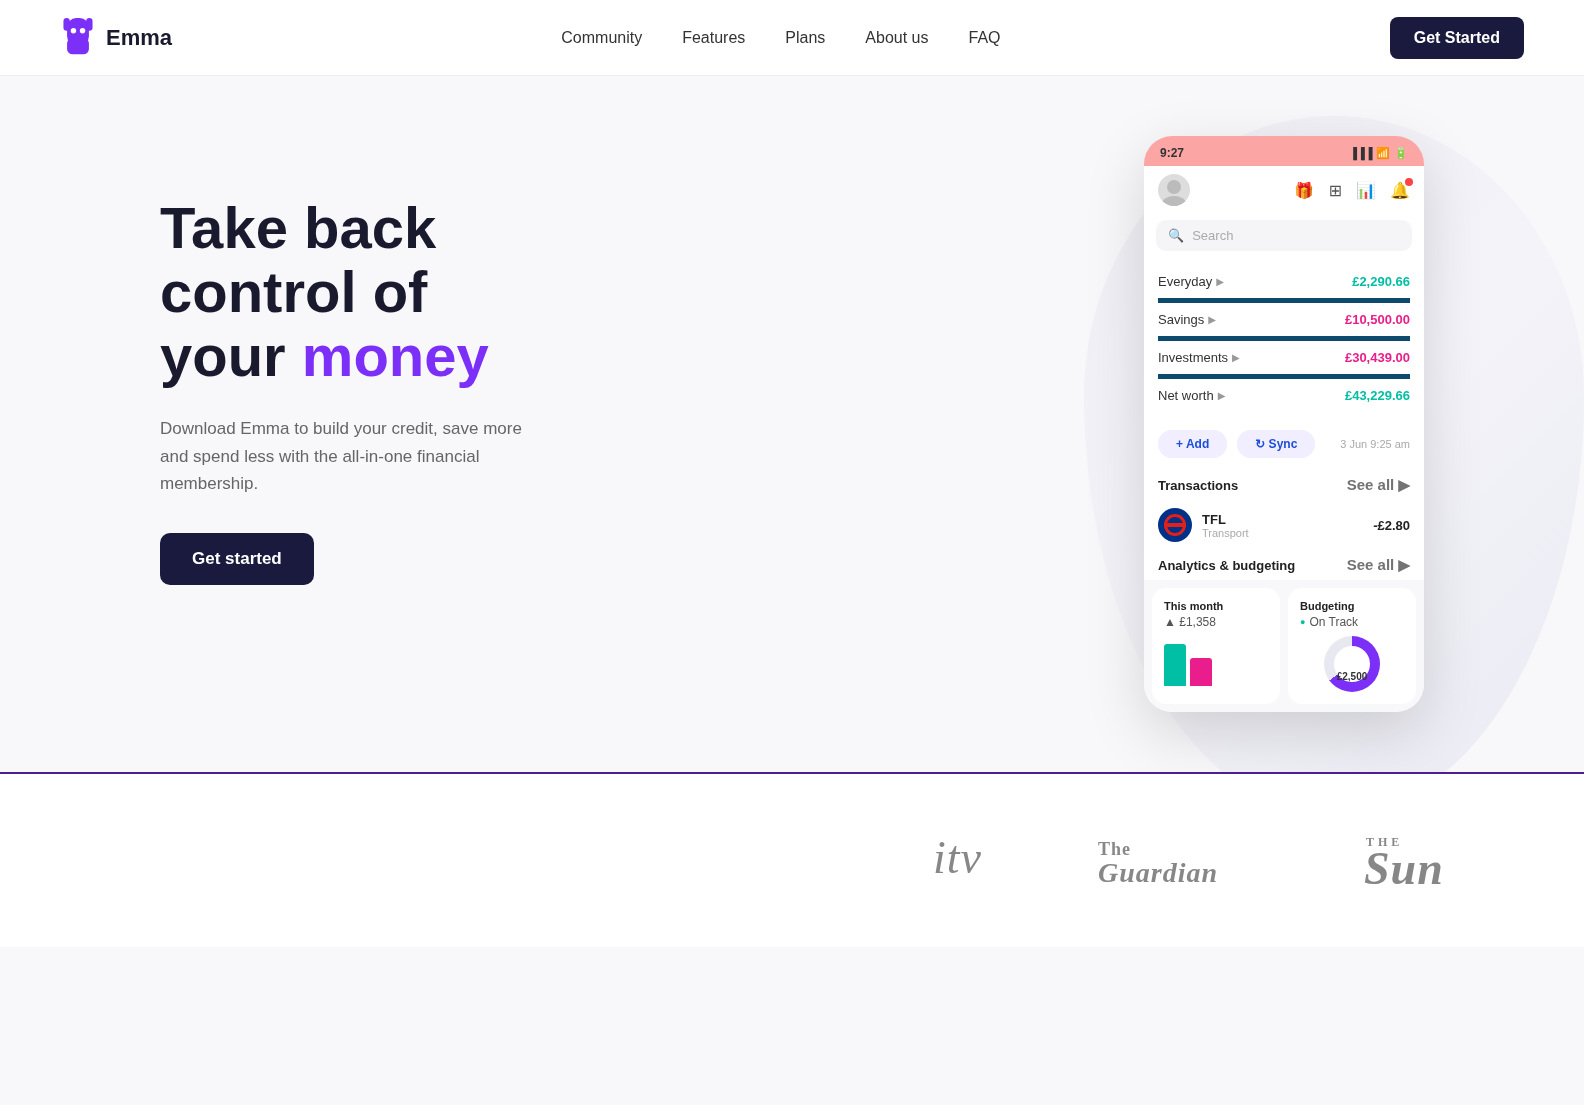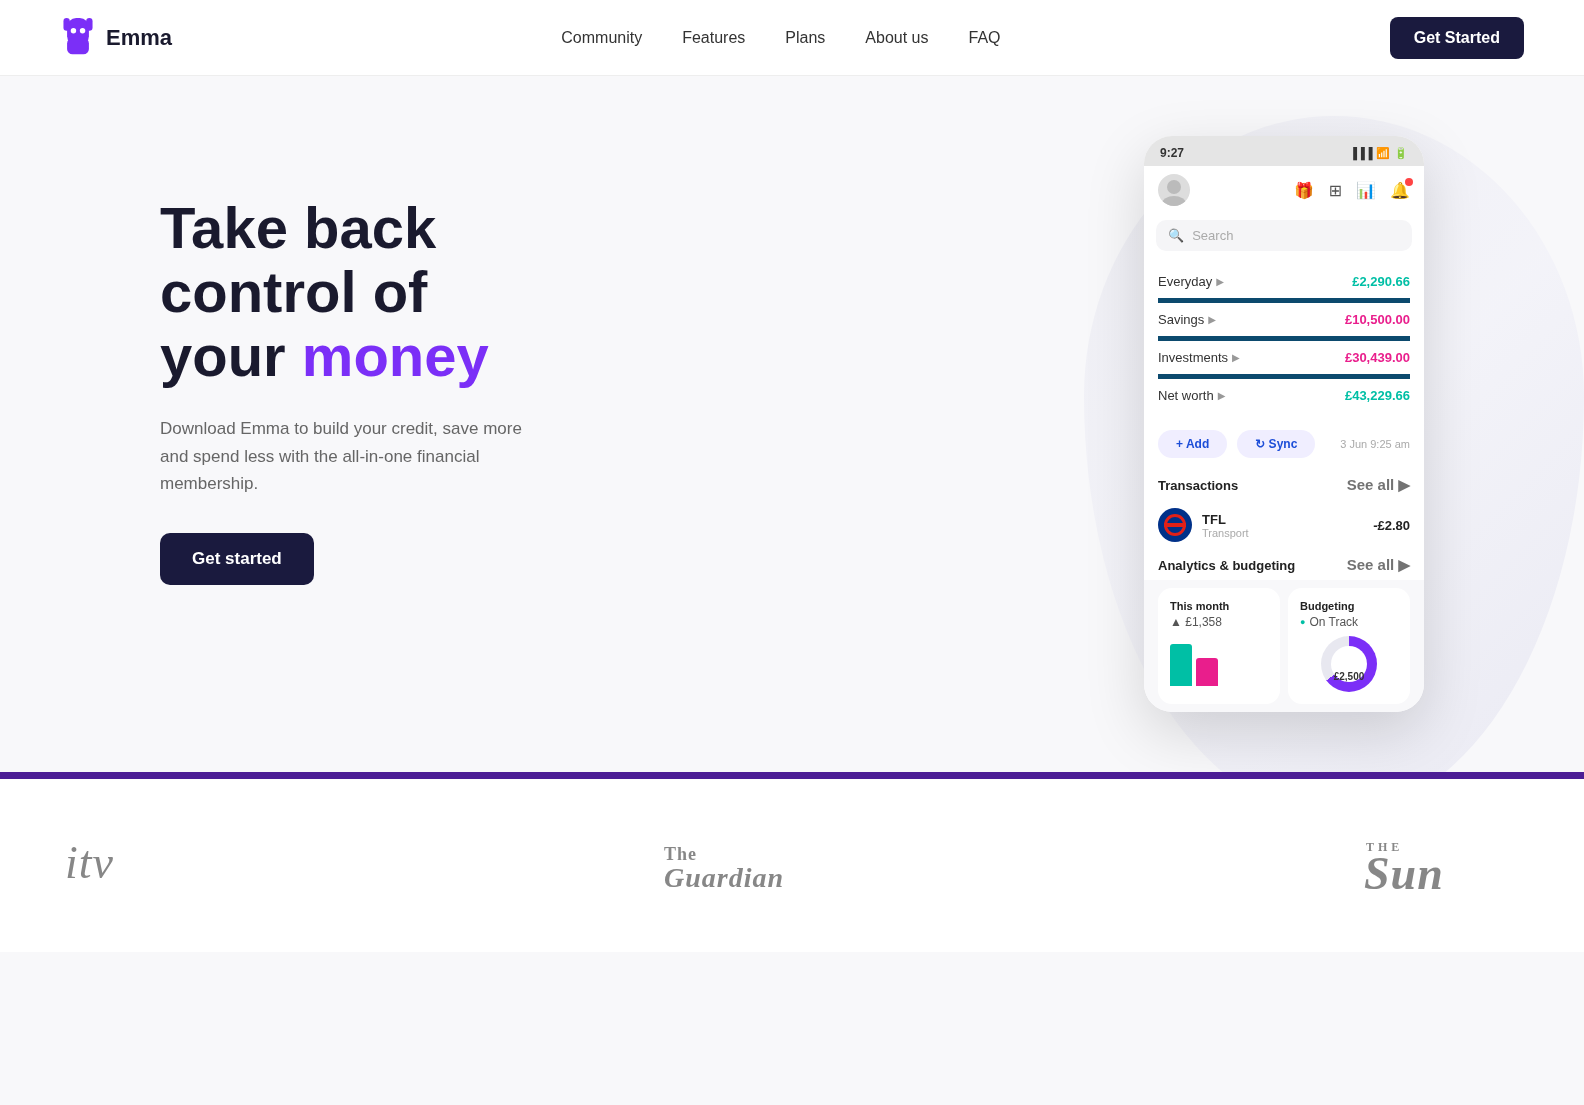--- a/index.html
+++ b/index.html
@@ -119,21 +119,21 @@
       position: relative;
       z-index: 1;
       background: #fff;
       border-radius: 28px;
       box-shadow: 0 20px 60px rgba(0,0,0,0.15);
       width: 280px;
       overflow: hidden;
       margin-top: -20px;
     }
     .phone-status-bar {
-      background: #e5e5e5;
+      background: #fca5a5;
       display: flex;
       justify-content: space-between;
       align-items: center;
       padding: 10px 16px 6px;
       font-size: 12px;
       font-weight: 600;
       color: #333;
     }
     .status-icons { display: flex; gap: 4px; align-items: center; }
     .status-bar-icon { font-size: 11px; }
@@ -261,21 +261,21 @@
       height: 4px;
       background: #e32017;
       transform: translateY(-50%);
     }
     .transaction-info { flex: 1; }
     .transaction-name { font-size: 13px; font-weight: 600; color: #222; }
     .transaction-cat { font-size: 11px; color: #aaa; }
     .transaction-amount { font-size: 13px; font-weight: 700; color: #222; }
     .analytics-section {
       background: #f8f8fa;
-      padding: 8px 14px;
+      padding: 8px 8px;
     }
     .analytics-cards {
       display: flex;
       gap: 8px;
     }
     .analytics-card {
       background: #fff;
       border-radius: 14px;
       padding: 12px;
       flex: 1;
@@ -290,24 +290,24 @@
     .bar-pink { background: #e91e8c; width: 22px; }
     .donut-container { display: flex; justify-content: center; align-items: center; margin-top: 4px; }
     .donut { width: 56px; height: 56px; border-radius: 50%; background: conic-gradient(#7b2ff7 0% 65%, #e8e8f0 65% 100%); display: flex; align-items: center; justify-content: center; }
     .donut-inner { width: 36px; height: 36px; border-radius: 50%; background: #fff; display: flex; align-items: flex-end; justify-content: center; font-size: 10px; font-weight: 700; color: #333; }
 
     
     .press-section {
       background: #fff;
       padding: 50px 60px;
       display: flex;
-      justify-content: space-between;
-      align-items: center;
-      gap: 120px;
-      border-top: 7px solid #4c1d95;
+      justify-content: flex-end;
+      align-items: center;
+      gap: 68px;
+      border-top: 2px solid #4c1d95;
     }
     .press-logo {
       color: #555;
       font-size: 28px;
       font-weight: 700;
       letter-spacing: 1px;
       opacity: 0.7;
     }
     .press-logo-itv { font-size: 38px; font-style: italic; font-family: Georgia, serif; }
     .press-logo-ft { font-family: 'Times New Roman', serif; letter-spacing: 2px; font-size: 20px; text-transform: uppercase; }

